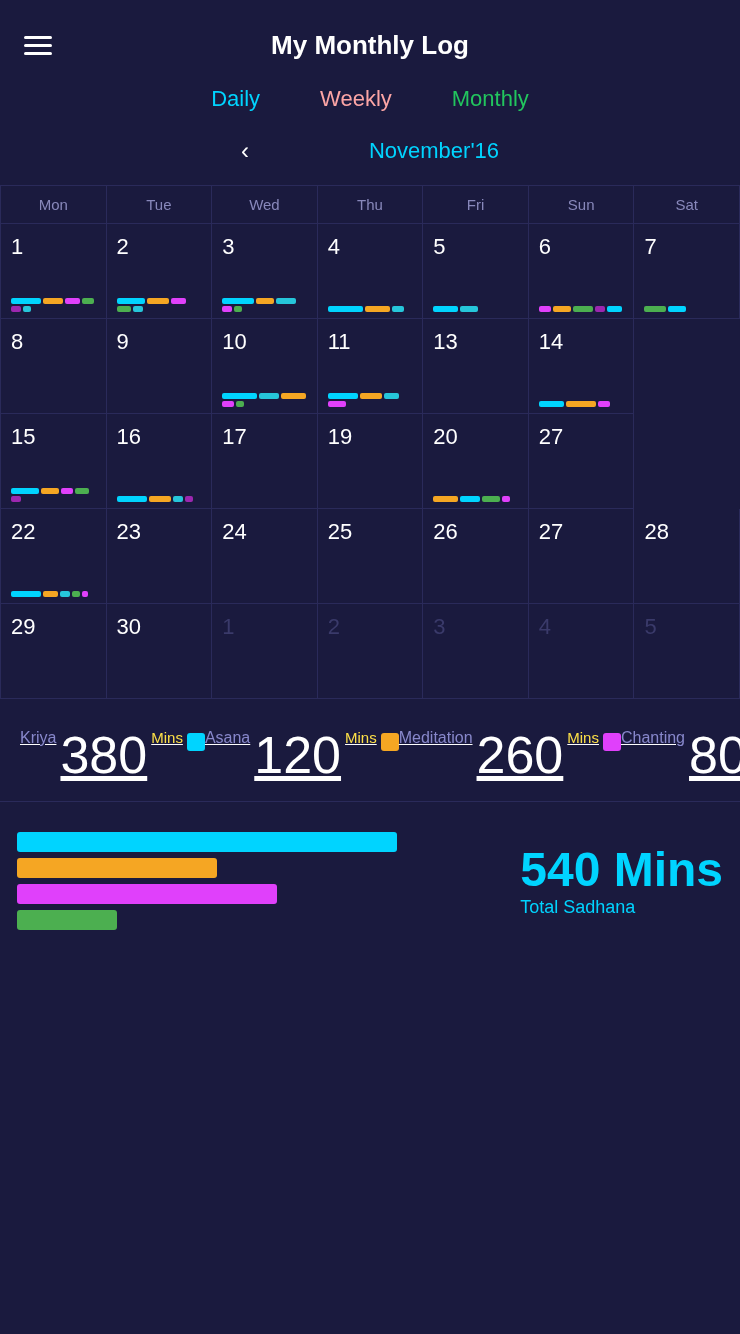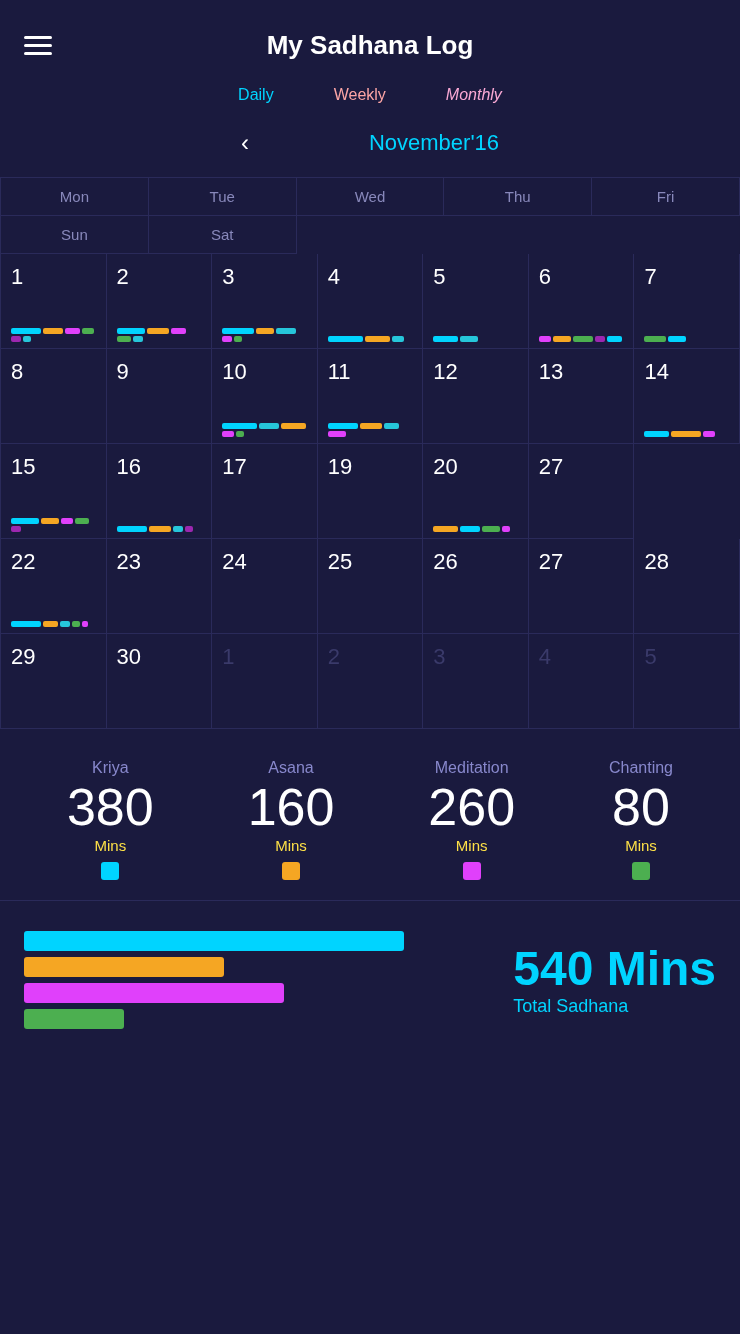--- a/index.html
+++ b/index.html
@@ -41,21 +41,21 @@
     }
 
     
     .tabs {
       display: flex;
       justify-content: center;
       gap: 60px;
       padding: 10px 0 20px;
     }
     .tab {
-      font-size: 16px;
+      font-size: 22px;
       font-weight: 400;
       cursor: pointer;
       color: #00d4ff;
       text-decoration: none;
     }
     .tab.active {
       color: #fca5a5;
     }
 
     
@@ -79,21 +79,21 @@
     }
 
     
     .calendar {
       width: 100%;
       border-top: 1px solid #2a2a5a;
       border-left: 1px solid #2a2a5a;
     }
     .calendar-header {
       display: grid;
-      grid-template-columns: repeat(5, 1fr);
+      grid-template-columns: repeat(7, 1fr);
     }
     .day-header {
       border-right: 1px solid #2a2a5a;
       border-bottom: 1px solid #2a2a5a;
       padding: 10px 0;
       text-align: center;
       font-size: 15px;
       color: #8888bb;
       font-weight: 400;
     }
@@ -138,23 +138,24 @@
 
     
     .stats-section {
       display: flex;
       justify-content: space-around;
       padding: 30px 20px 20px;
       border-bottom: 1px solid #2a2a5a;
     }
     .stat-item {
       display: flex;
-      flex-direction: column;
-      align-items: center;
+      flex-direction: row;
+      align-items: flex-start;
       gap: 4px;
+      text-decoration: underline;
     }
     .stat-label {
       font-size: 16px;
       color: #8888cc;
       font-weight: 400;
     }
     .stat-value {
       font-size: 52px;
       font-weight: 300;
       color: #ffffff;
@@ -168,21 +169,21 @@
       width: 18px;
       height: 18px;
       border-radius: 3px;
       margin-top: 4px;
     }
 
     
     .total-section {
       display: flex;
       align-items: center;
-      padding: 30px 24px 40px;
+      padding: 30px 17px 40px;
       gap: 40px;
     }
     .bar-chart {
       flex: 1;
       display: flex;
       flex-direction: column;
       gap: 6px;
     }
     .chart-bar {
       height: 20px;
@@ -207,27 +208,27 @@
 <body>
 
 <div>
 
   <div class="header">
     <div class="hamburger-icon">
       <div class="hamburger-line"></div>
       <div class="hamburger-line"></div>
       <div class="hamburger-line"></div>
     </div>
-    <h1 class="page-title">My Sadhana Log</h1>
+    <h1 class="page-title">My Monthly Log</h1>
   </div>
 
   <div class="tabs">
     <span class="tab">Daily</span>
     <span class="tab active">Weekly</span>
-    <span class="tab" style="color:#f9a8d4;font-style:italic;">Monthly</span>
+    <span class="tab" style="color:#22c55e;">Monthly</span>
   </div>
 
   <div class="month-nav">
     <span class="nav-arrow">‹</span>
     <span class="month-label">November'16</span>
   </div>
 
   <div class="calendar">
 
     <div class="calendar-header">
@@ -326,23 +327,20 @@
       <div class="calendar-cell">
         <span class="date-num">11</span>
         <div class="activity-bars">
           <div class="bar-seg bar-cyan" style="width:30px"></div>
           <div class="bar-seg bar-orange" style="width:22px"></div>
           <div class="bar-seg bar-teal" style="width:15px"></div>
           <div class="bar-seg bar-pink" style="width:18px"></div>
         </div>
       </div>
       <div class="calendar-cell">
-        <span class="date-num">12</span>
-      </div>
-      <div class="calendar-cell">
         <span class="date-num">13</span>
       </div>
       <div class="calendar-cell">
         <span class="date-num">14</span>
         <div class="activity-bars">
           <div class="bar-seg bar-cyan" style="width:25px"></div>
           <div class="bar-seg bar-orange" style="width:30px"></div>
           <div class="bar-seg bar-pink" style="width:12px"></div>
         </div>
       </div>
@@ -446,21 +444,21 @@
 
   <div class="stats-section">
     <div class="stat-item">
       <span class="stat-label">Kriya</span>
       <span class="stat-value">380</span>
       <span class="stat-unit">Mins</span>
       <div class="stat-color-dot" style="background:#00d4ff;"></div>
     </div>
     <div class="stat-item">
       <span class="stat-label">Asana</span>
-      <span class="stat-value">160</span>
+      <span class="stat-value">120</span>
       <span class="stat-unit">Mins</span>
       <div class="stat-color-dot" style="background:#f5a623;"></div>
     </div>
     <div class="stat-item">
       <span class="stat-label">Meditation</span>
       <span class="stat-value">260</span>
       <span class="stat-unit">Mins</span>
       <div class="stat-color-dot" style="background:#e040fb;"></div>
     </div>
     <div class="stat-item">

